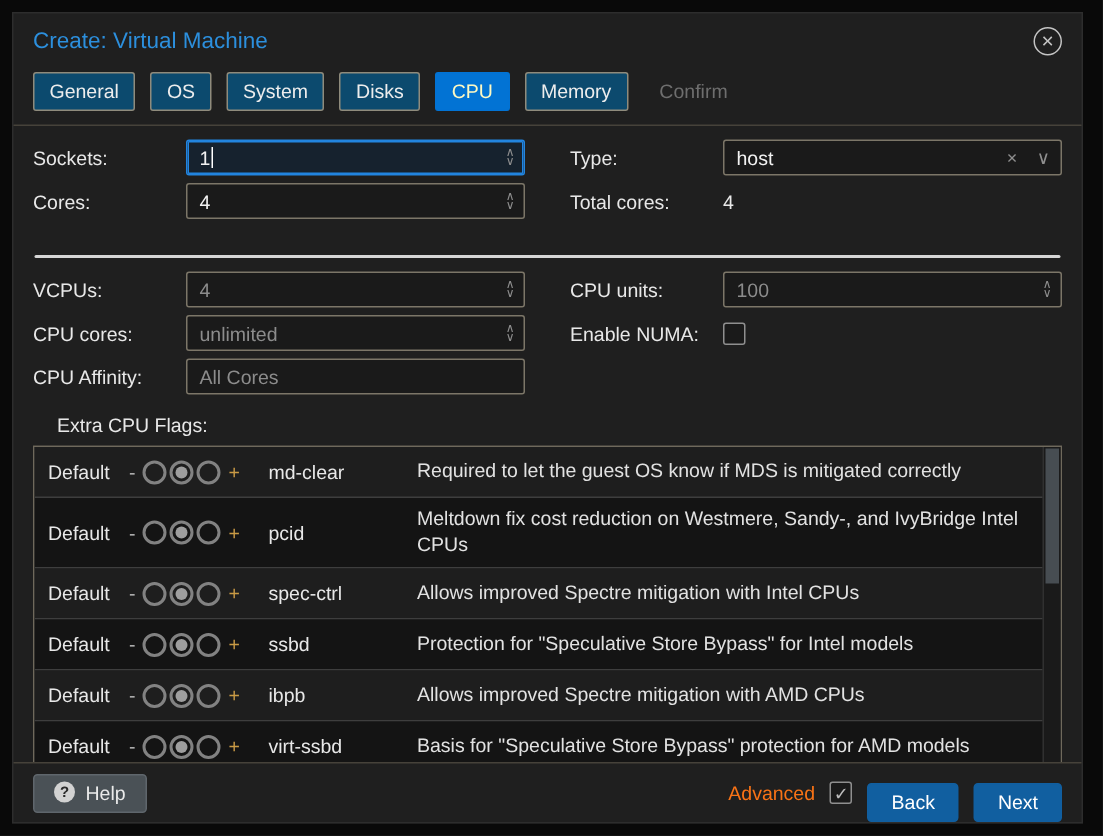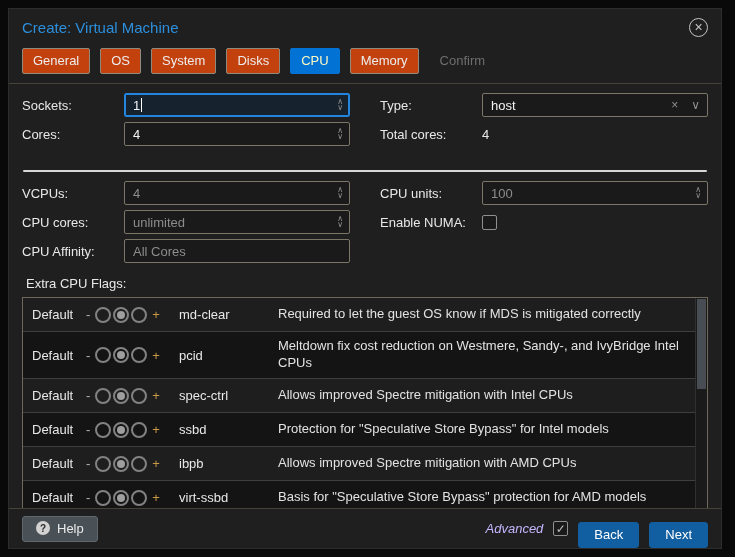--- a/index.html
+++ b/index.html
@@ -20,21 +20,21 @@
   .title { color:#2c8fdd; font-size:15px; }
   .close-btn {
     margin-left:auto; width:19px; height:19px; border:1px solid #c4c4c4; border-radius:50%;
     color:#c4c4c4; display:flex; align-items:center; justify-content:center;
     font-size:14px; line-height:1; cursor:pointer;
   }
   
   .tabbar { display:flex; gap:10px; padding:3px 13px 9px; border-bottom:1px solid #46423a; align-items:center; flex-shrink:0; }
   .tab {
     padding:4px 10px; font-size:13px; color:#ededed; border:1px solid #8f8b7c;
-    border-radius:2px; background:#c2410c; cursor:pointer; line-height:1.25;
+    border-radius:2px; background:#0c4a6e; cursor:pointer; line-height:1.25;
   }
   .tab.active { background:#0273d4; border-color:#0273d4; color:#fef9c3; }
   .tab.disabled { border-color:transparent; background:transparent; color:#6e6e6e; }
   
   .dialog-body { flex:1; padding:9px 13px 0; overflow:hidden; }
   .cols { display:flex; }
   .fcol { flex:1; min-width:0; }
   .fcol.left  { padding-right:15px; }
   .fcol.right { padding-left:15px; }
   .frow { display:flex; align-items:center; height:24px; margin-bottom:5px; }
@@ -59,21 +59,21 @@
   }
   .combo-icons span { cursor:pointer; }
   .staticval { display:flex; align-items:center; height:100%; font-size:13px; color:#e8e8e8; }
   .checkbox {
     width:15px; height:15px; border:1px solid #8f8f8f; border-radius:2px; background:#1a1a1a;
     display:flex; align-items:center; justify-content:center; color:#bdbdbd; font-size:12px;
     line-height:1; cursor:pointer;
   }
   .section-sep { height:2px; background:#d6d6d6; margin:19px 1px 9px; border-radius:1px; }
   
-  .flags-label { font-size:13px; color:#e8e8e8; margin:8px 4px 6px; }
+  .flags-label { font-size:13px; color:#e8e8e8; margin:8px 16px 6px; }
   .flags-grid { position:relative; border:1px solid #6f695c; height:216px; overflow:hidden; background:#141414; }
   .fgrow { display:flex; align-items:center; height:34px; border-bottom:1px solid #3e3e3e; cursor:pointer; }
   .fgrow.tall { height:47px; }
   .fgrow.odd  { background:#1e1e1e; }
   .fgrow.even { background:#141414; }
   .fg-state { width:63px; padding-left:9px; flex-shrink:0; font-size:13px; color:#e8e8e8; }
   .fg-slider { width:93px; flex-shrink:0; display:flex; align-items:center; }
   .sl-minus { color:#b5b5b5; font-size:13px; margin-right:4px; }
   .sl-plus  { color:#c99a45; font-size:13px; margin-left:4px; }
   .sl-dot { width:16px; height:16px; border:2px solid #828282; border-radius:50%; margin:0 1px; flex-shrink:0; }
@@ -86,21 +86,21 @@
   .footer { height:40px; border-top:1px solid #46423a; display:flex; align-items:center; padding:0 13px; flex-shrink:0; }
   .help-btn {
     display:flex; align-items:center; gap:7px; background:#4a5156; border:1px solid #5f666c;
     border-radius:3px; padding:4px 13px 5px; color:#eaeaea; font-size:13px; cursor:pointer;
   }
   .help-icon {
     width:14px; height:14px; border-radius:50%; background:#d2d2d2; color:#2b2b2b;
     font-size:10px; font-weight:bold; display:flex; align-items:center; justify-content:center;
   }
   .footer-right { margin-left:auto; display:flex; align-items:center; gap:10px; }
-  .adv-label { font-size:13px; color:#c4b5fd;font-style:italic; }
+  .adv-label { font-size:13px; color:#f97316; }
   .btn-blue {
     background:#115fa0; border:1px solid #115fa0; border-radius:3px; color:#ffffff;
     font-size:13px; padding:4px 15px 5px; cursor:pointer;margin-top:12px;
   }
 </style>
 </head>
 <body>
 
 <div class="window">
 

